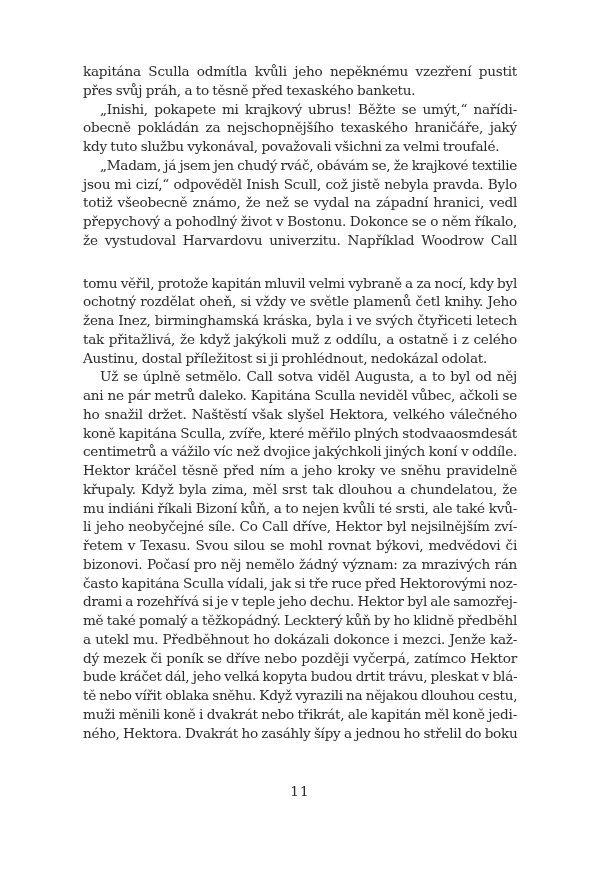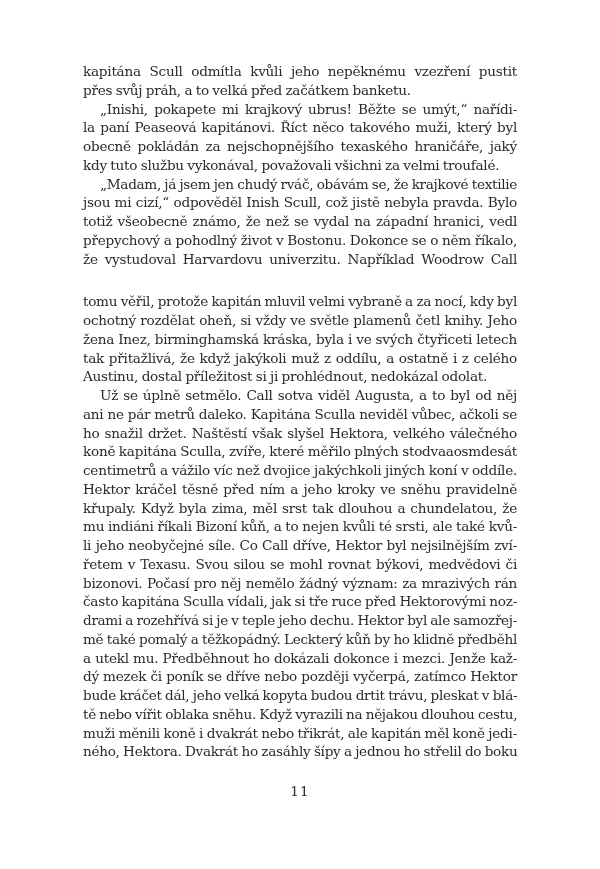--- a/index.html
+++ b/index.html
@@ -46,24 +46,23 @@
       text-align: center;
       font-size: 13.6px;
       letter-spacing: 1px;
       color: #2a2a2a;
     }
   </style>
 </head>
 <body>
 
 <div class="page" id="page-text">
-    <span class="line" style="display: block; width: 434px;">kapitána Scull odmítla kvůli jeho nepěknému vzezření pustit</span>
-    <span class="line last" style="display: block; width: 434px;">přes svůj práh, a to velká před začátkem banketu.</span>
+    <span class="line" style="display: block; width: 434px;">kapitána Sculla odmítla kvůli jeho nepěknému vzezření pustit</span>
+    <span class="line last" style="display: block; width: 434px;">přes svůj práh, a to těsně před texaského banketu.</span>
     <span class="line indent" style="display: block; width: 434px;">„Inishi, pokapete mi krajkový ubrus! Běžte se umýt,“ nařídi-</span>
-    <span class="line" style="display: block; width: 434px;">la paní Peaseová kapitánovi. Říct něco takového muži, který byl</span>
     <span class="line" style="display: block; width: 434px;">obecně pokládán za nejschopnějšího texaského hraničáře, jaký</span>
     <span class="line last" style="display: block; width: 434px;">kdy tuto službu vykonával, považovali všichni za velmi troufalé.</span>
     <span class="line indent" style="display: block; width: 434px; letter-spacing: -0.313492px;">„Madam, já jsem jen chudý rváč, obávám se, že krajkové textilie</span>
     <span class="line" style="display: block; width: 434px;">jsou mi cizí,“ odpověděl Inish Scull, což jistě nebyla pravda. Bylo</span>
     <span class="line" style="display: block; width: 434px;">totiž všeobecně známo, že než se vydal na západní hranici, vedl</span>
     <span class="line" style="display: block; width: 434px;">přepychový a pohodlný život v Bostonu. Dokonce se o něm říkalo,</span>
     <span class="line" style="display: block; width: 434px;">že vystudoval Harvardovu univerzitu. Například Woodrow Call</span>
     <span class="line" style="display: block; width: 434px; letter-spacing: -0.279851px; margin-top: 24px;">tomu věřil, protože kapitán mluvil velmi vybraně a za nocí, kdy byl</span>
     <span class="line" style="display: block; width: 434px;">ochotný rozdělat oheň, si vždy ve světle plamenů četl knihy. Jeho</span>
     <span class="line" style="display: block; width: 434px;">žena Inez, birminghamská kráska, byla i ve svých čtyřiceti letech</span>

